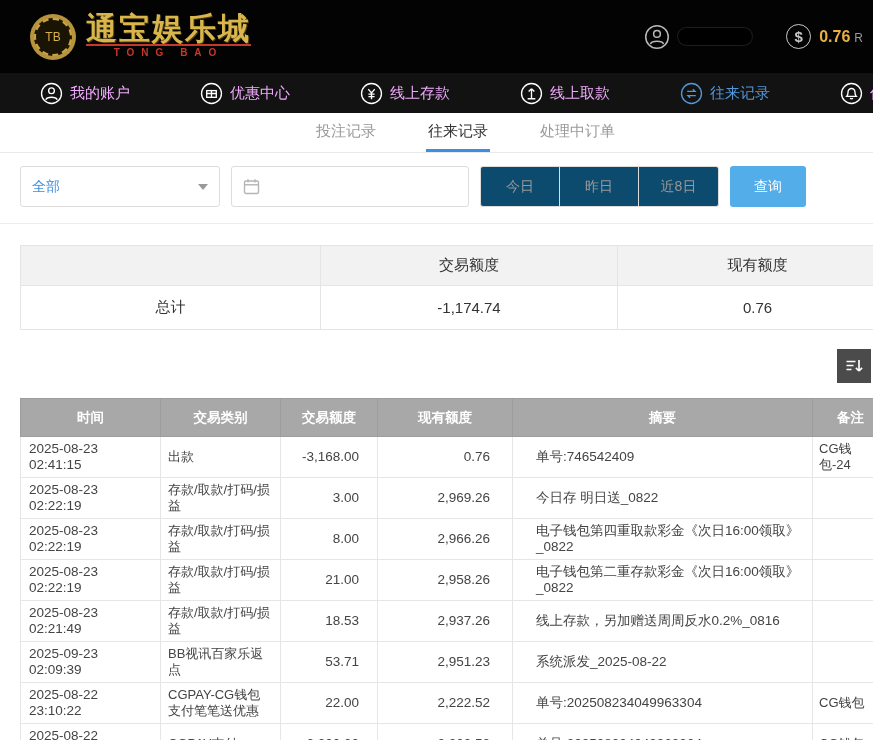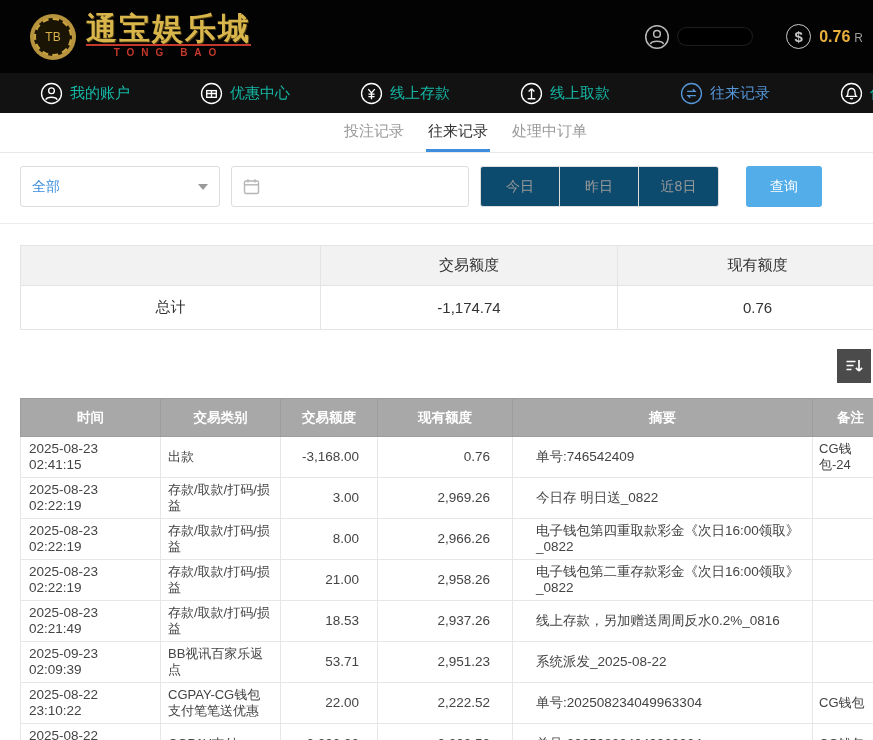--- a/index.html
+++ b/index.html
@@ -26,50 +26,50 @@
   .redact{width:74px;height:17px;background:#000;border-radius:9px;
     box-shadow:0 0 0 1px #1d1d1d;margin:0 34px 0 8px}
   .coin-ic{width:25px;height:25px;border-radius:50%;border:1.5px solid #c9c9c9;color:#c9c9c9;
     display:flex;align-items:center;justify-content:center;font-size:15px;font-weight:bold}
   .bal{color:#e9b13c;font-size:16px;font-weight:bold;margin:0 4px 0 8px}
   .bal-cur{color:#9a9a9a;font-size:12px;padding-top:3px}
 
   
   .nav{height:40px;background:#121212;display:flex;align-items:center;
     width:930px;justify-content:space-between;padding-left:40px}
-  .nav-item{display:flex;align-items:center;gap:7px;color:#14b8a6;font-size:15px;
+  .nav-item{display:flex;align-items:center;gap:7px;color:#f0abfc;font-size:15px;
     cursor:pointer;white-space:nowrap}
   .nav-item svg{width:23px;height:23px;stroke:#fff;fill:none;stroke-width:1.4;flex:0 0 auto}
   .nav-item.active{color:#5596d8}
   .nav-item.active svg{stroke:#5596d8}
 
   
   .subtabs{height:40px;background:#fff;border-bottom:1px solid #e8e8e8;
-    display:flex;align-items:stretch;justify-content:center;gap:20px;padding-left:58px}
+    display:flex;align-items:stretch;justify-content:center;gap:48px;padding-left:58px}
   .tab{color:#999;font-size:15px;display:flex;align-items:center;cursor:pointer;
     border-bottom:3px solid transparent;padding:0 2px}
   .tab.active{color:#333;border-bottom-color:#3d8ede}
 
   
   .filters{display:flex;align-items:center;margin:13px 20px 0;gap:11px}
   .select{width:200px;height:41px;border:1px solid #ddd;border-radius:3px;
     display:flex;align-items:center;justify-content:space-between;
     padding:0 11px;color:#3d8ede;font-size:14px;cursor:pointer;background:#fff}
   .caret{width:0;height:0;border-left:5px solid transparent;border-right:5px solid transparent;
     border-top:6px solid #999}
   .datebox{width:238px;height:41px;border:1px solid #ddd;border-radius:3px;
     display:flex;align-items:center;gap:9px;padding:0 11px;color:#97a0a8;
     font-size:14.5px;cursor:pointer;background:#fff}
   .datebox svg{flex:0 0 auto}
   .quick{display:flex;height:41px;border:1px solid #ddd;border-radius:3px;overflow:hidden;background:#0c4a6e}
   .quick .qbtn{width:79px;display:flex;align-items:center;justify-content:center;
     color:#999;font-size:14px;border-right:1px solid #ddd;cursor:pointer}
   .quick .qbtn:last-child{border-right:none}
   .search-btn{width:76px;height:41px;background:#53ade9;color:#fff;border:none;
-    border-radius:3px;font-size:14px;cursor:pointer;margin-left:16px}
+    border-radius:3px;font-size:14px;cursor:pointer;margin-left:0}
 
   .divider{height:1px;background:#ececec;margin-top:16px}
 
   
   .summary{border-collapse:collapse;margin:21px 0 0 20px;table-layout:fixed;
     width:877px;font-size:15px;color:#333}
   .summary th,.summary td{border:1px solid #e4e4e4;text-align:center}
   .summary th{height:40px;background:#f2f2f2;font-weight:normal}
   .summary td{height:44px;background:#fff}
 

